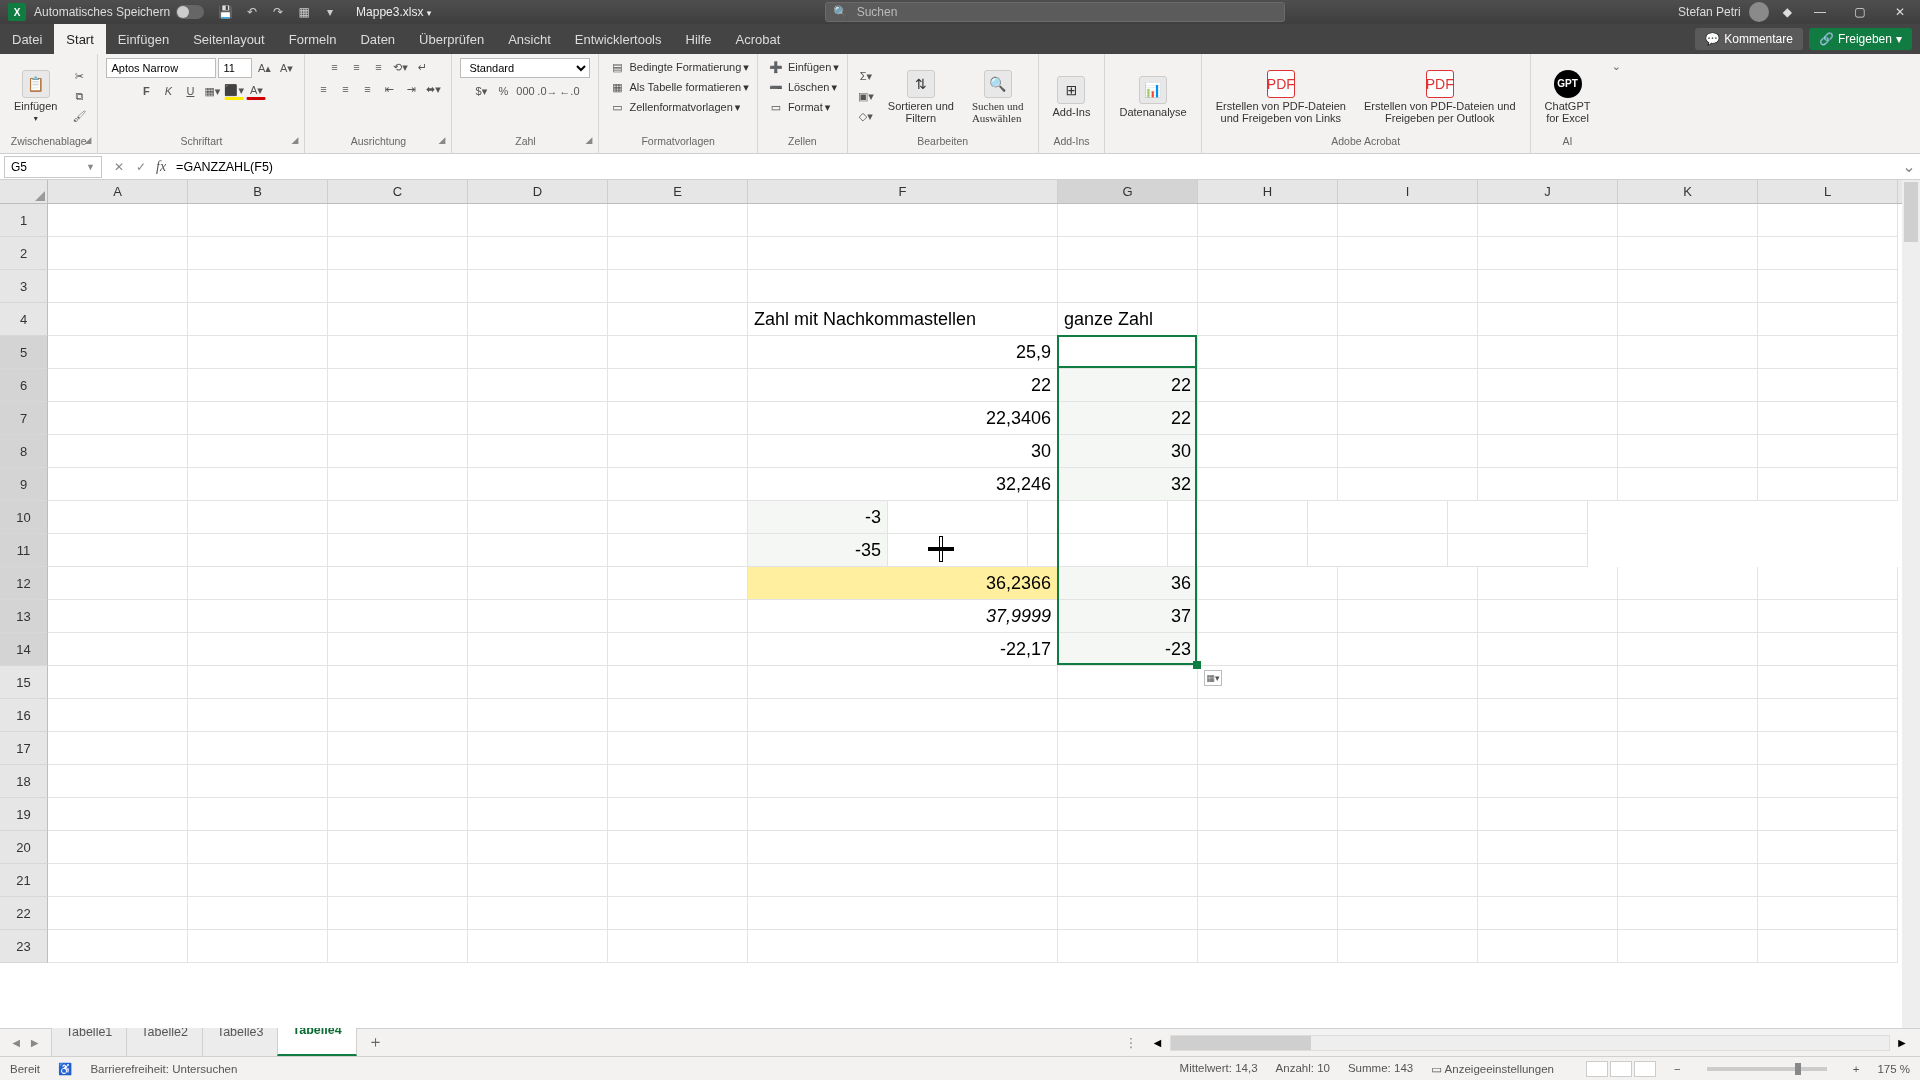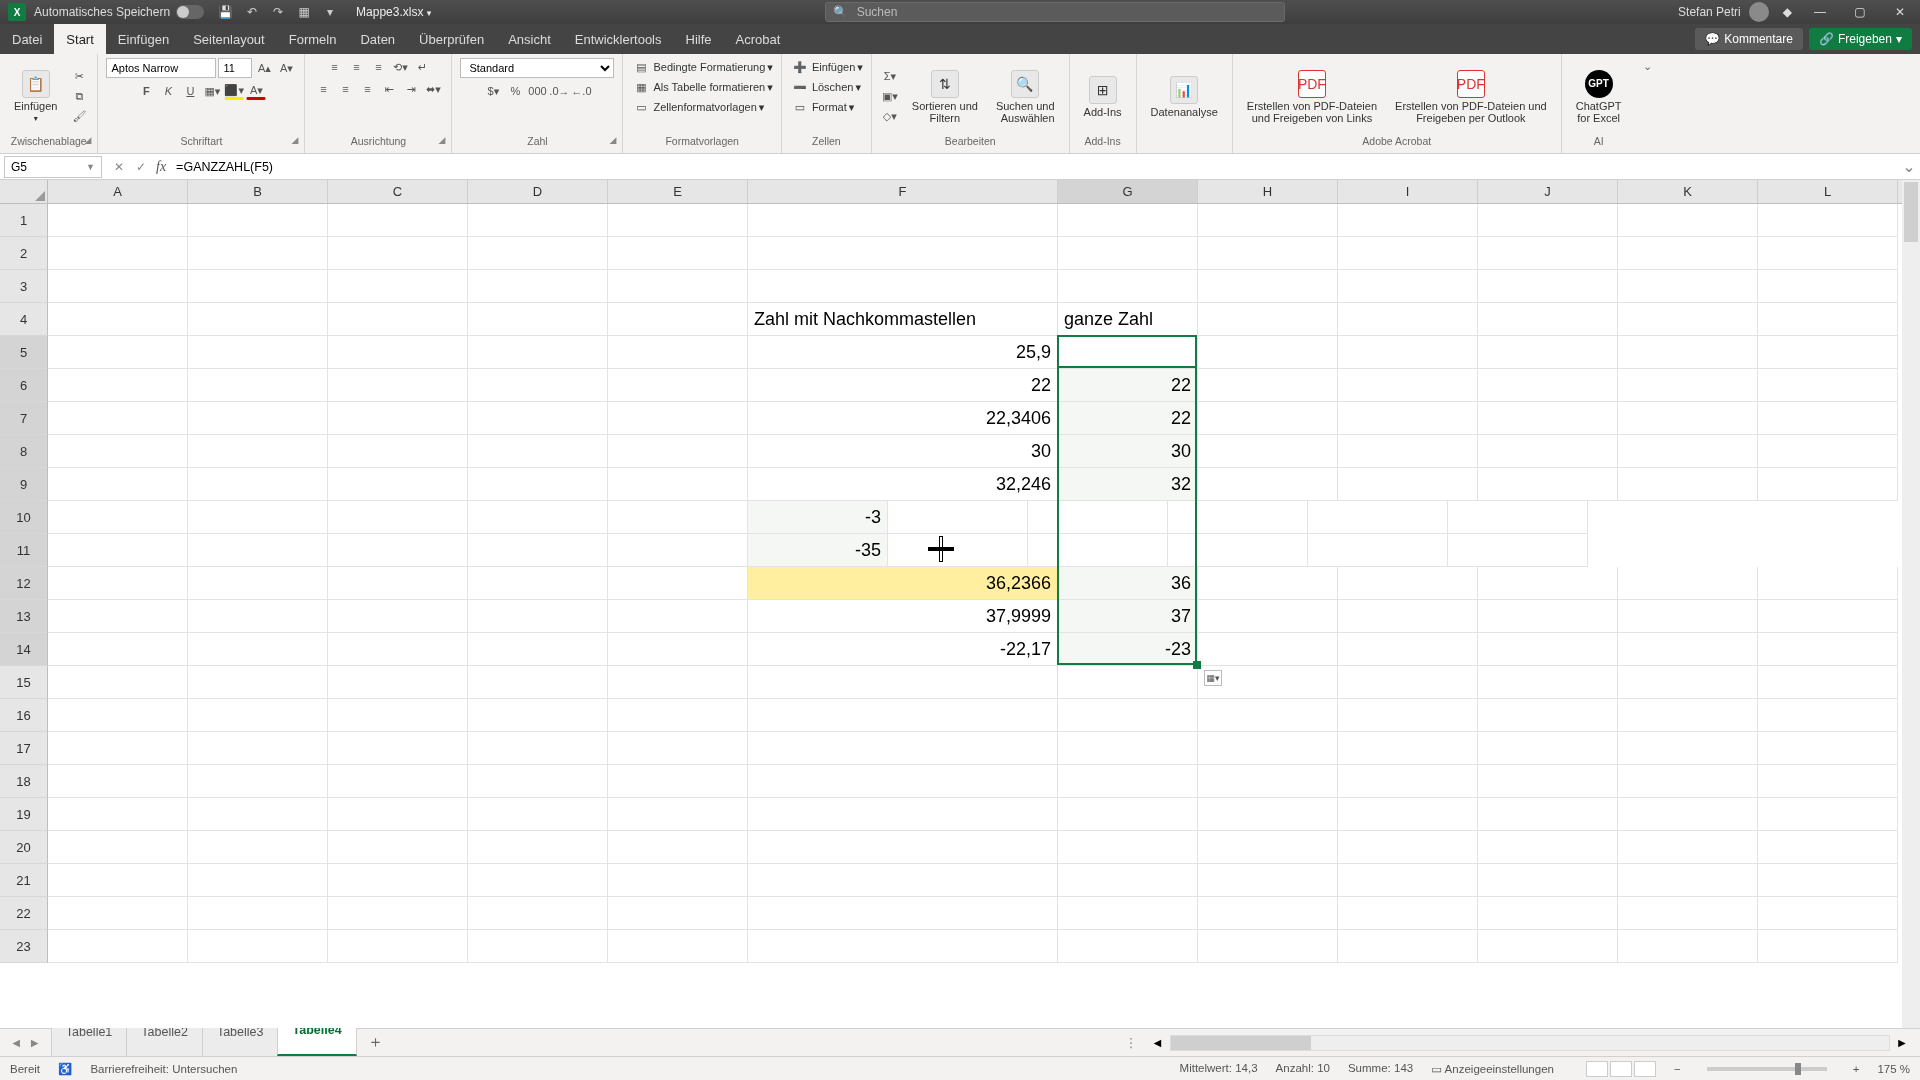--- a/index.html
+++ b/index.html
@@ -228,21 +228,21 @@
         <span class="mini">⇤</span>
         <span class="mini">⇥</span>
         <span class="mini">⬌▾</span>
       </div>
     </div>
     <div class="label"><span>Ausrichtung</span><span class="dlg">◢</span></div>
   </div>
 
   <div class="group">
     <div class="body col" style="gap:4px;">
-      <select class="fake" style="width:154px">
+      <select class="fake" style="width:130px">
         <option>Standard</option>
       </select>
       <div class="row">
         <span class="mini">$▾</span>
         <span class="mini">%</span>
         <span class="mini">000</span>
         <span class="mini">.0→</span>
         <span class="mini">←.0</span>
       </div>
     </div>
@@ -274,21 +274,21 @@
         <span class="mini">▣▾</span>
         <span class="mini">◇▾</span>
       </div>
       <div class="bigbtn">
           <div class="ico">⇅</div>
           <span style="white-space:pre-line;text-align:center;">Sortieren und
 Filtern</span>
         </div>
       <div class="bigbtn">
           <div class="ico">🔍</div>
-          <span style="white-space:pre-line;text-align:right;">Suchen und
+          <span style="white-space:pre-line;text-align:left;font-family:Liberation Serif, serif;">Suchen und
 Auswählen</span>
         </div>
     </div>
     <div class="label"><span>Bearbeiten</span></div>
   </div>
 
   <div class="group">
     <div class="body">
         <div class="bigbtn">
           <div class="ico">⊞</div>
@@ -546,21 +546,21 @@
         <div class="cell cK" style="width: 140px;"></div>
         <div class="cell cL" style="width: 140px;"></div>
       </div>
       <div class="row-line">
         <div class="rowhead sel">13</div>
         <div class="cell cA" style="width: 140px;"></div>
         <div class="cell cB" style="width: 140px;"></div>
         <div class="cell cC" style="width: 140px;"></div>
         <div class="cell cD" style="width: 140px;"></div>
         <div class="cell cE" style="width: 140px;"></div>
-        <div class="cell cF r" style="width: 310px;">37,9999</div>
+        <div class="cell cF r" style="width: 310px; font-style: italic;">37,9999</div>
         <div class="cell cG r sel" style="width: 140px;">37</div>
         <div class="cell cH" style="width: 140px;"></div>
         <div class="cell cI" style="width: 140px;"></div>
         <div class="cell cJ" style="width: 140px;"></div>
         <div class="cell cK" style="width: 140px;"></div>
         <div class="cell cL" style="width: 140px;"></div>
       </div>
       <div class="row-line">
         <div class="rowhead sel">14</div>
         <div class="cell cA" style="width: 140px;"></div>

